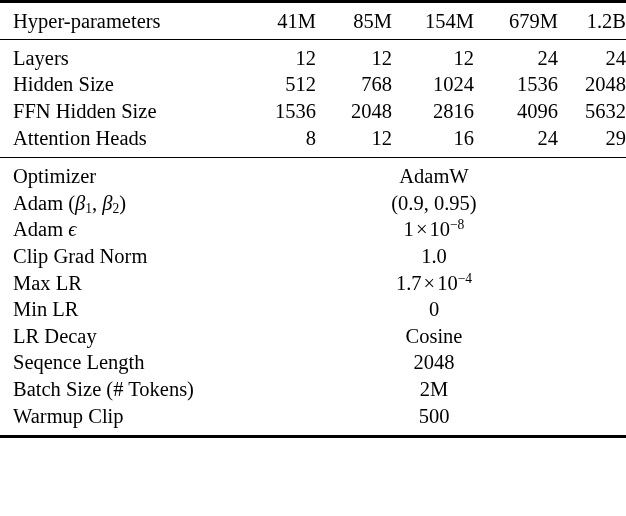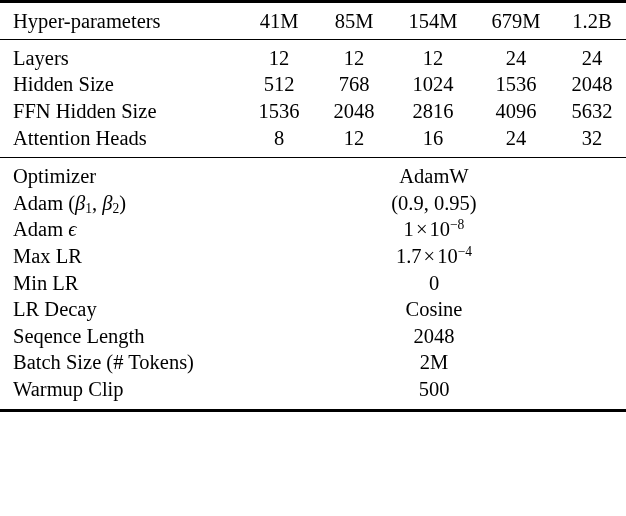--- a/index.html
+++ b/index.html
@@ -52,21 +52,21 @@
     font-size: 0;
   }
 
   
   td.label {
     text-align: left;
     padding: 0 0 0 13px;
     white-space: nowrap;
   }
   td.val {
-    text-align: center;
+    text-align: right;
     padding: 0;
     white-space: nowrap;
   }
   td.val-span {
     text-align: center;
     padding: 0;
     white-space: nowrap;
   }
 
   tr.head td {
@@ -172,21 +172,21 @@
         <td class="val">4096</td>
         <td class="val">5632</td>
       </tr>
 
       <tr class="datarow">
         <td class="label">Attention Heads</td>
         <td class="val">8</td>
         <td class="val">12</td>
         <td class="val">16</td>
         <td class="val">24</td>
-        <td class="val">32</td>
+        <td class="val">29</td>
       </tr>
 
 
       <tr class="spacer-bottom">
           <td colspan="6"></td>
         </tr>
 
       <tr class="rule-thin">
         <td colspan="6"></td>
       </tr>
@@ -204,20 +204,24 @@
         <td class="label"><span>Adam (</span><span class="mi">β</span><sub>1</sub><span>, </span><span class="mi">β</span><sub>2</sub><span>)</span></td>
         <td class="val-span" colspan="5">(0.9, 0.95)</td>
       </tr>
 
       <tr class="datarow">
         <td class="label"><span>Adam </span><span class="mi">ϵ</span></td>
         <td class="val-span" colspan="5"><span>1</span><span class="times">×</span><span>10</span><sup>−8</sup></td>
       </tr>
 
 
+      <tr class="datarow">
+        <td class="label">Clip Grad Norm</td>
+        <td class="val-span" colspan="5">1.0</td>
+      </tr>
 
       <tr class="datarow">
         <td class="label">Max LR</td>
         <td class="val-span" colspan="5"><span>1.7</span><span class="times">×</span><span>10</span><sup>−4</sup></td>
       </tr>
 
       <tr class="datarow">
         <td class="label">Min LR</td>
         <td class="val-span" colspan="5">0</td>
       </tr>

